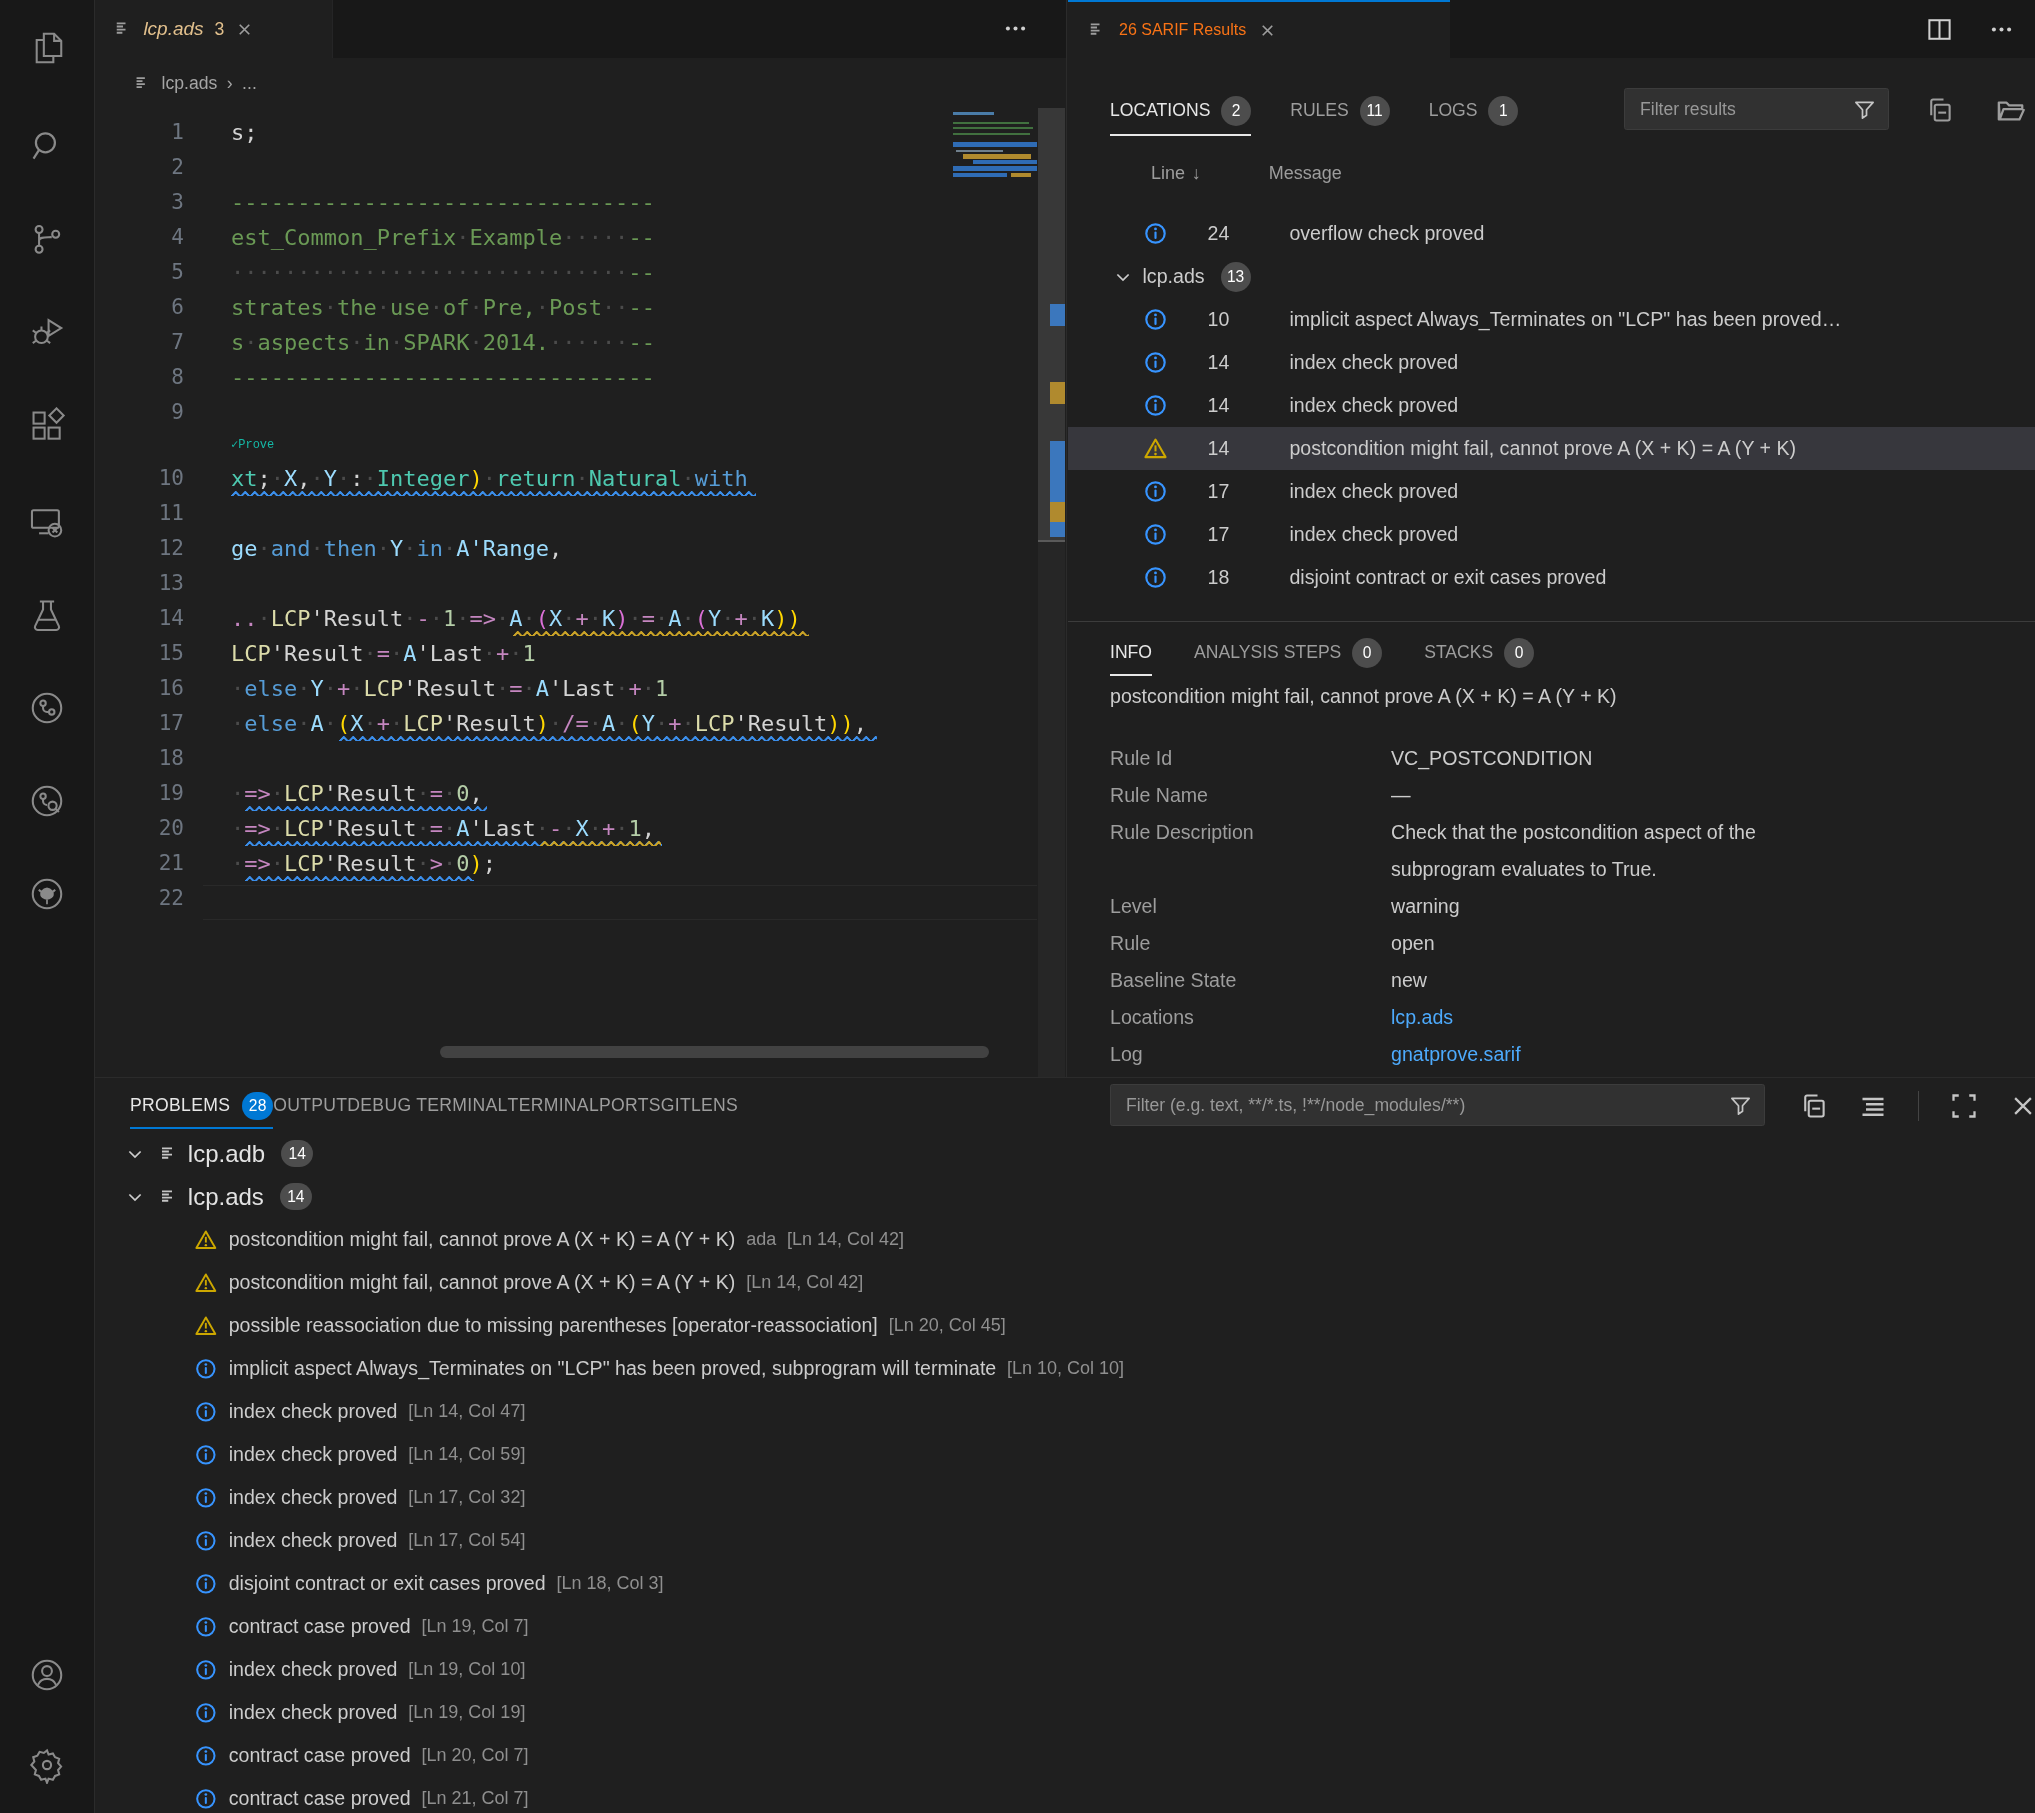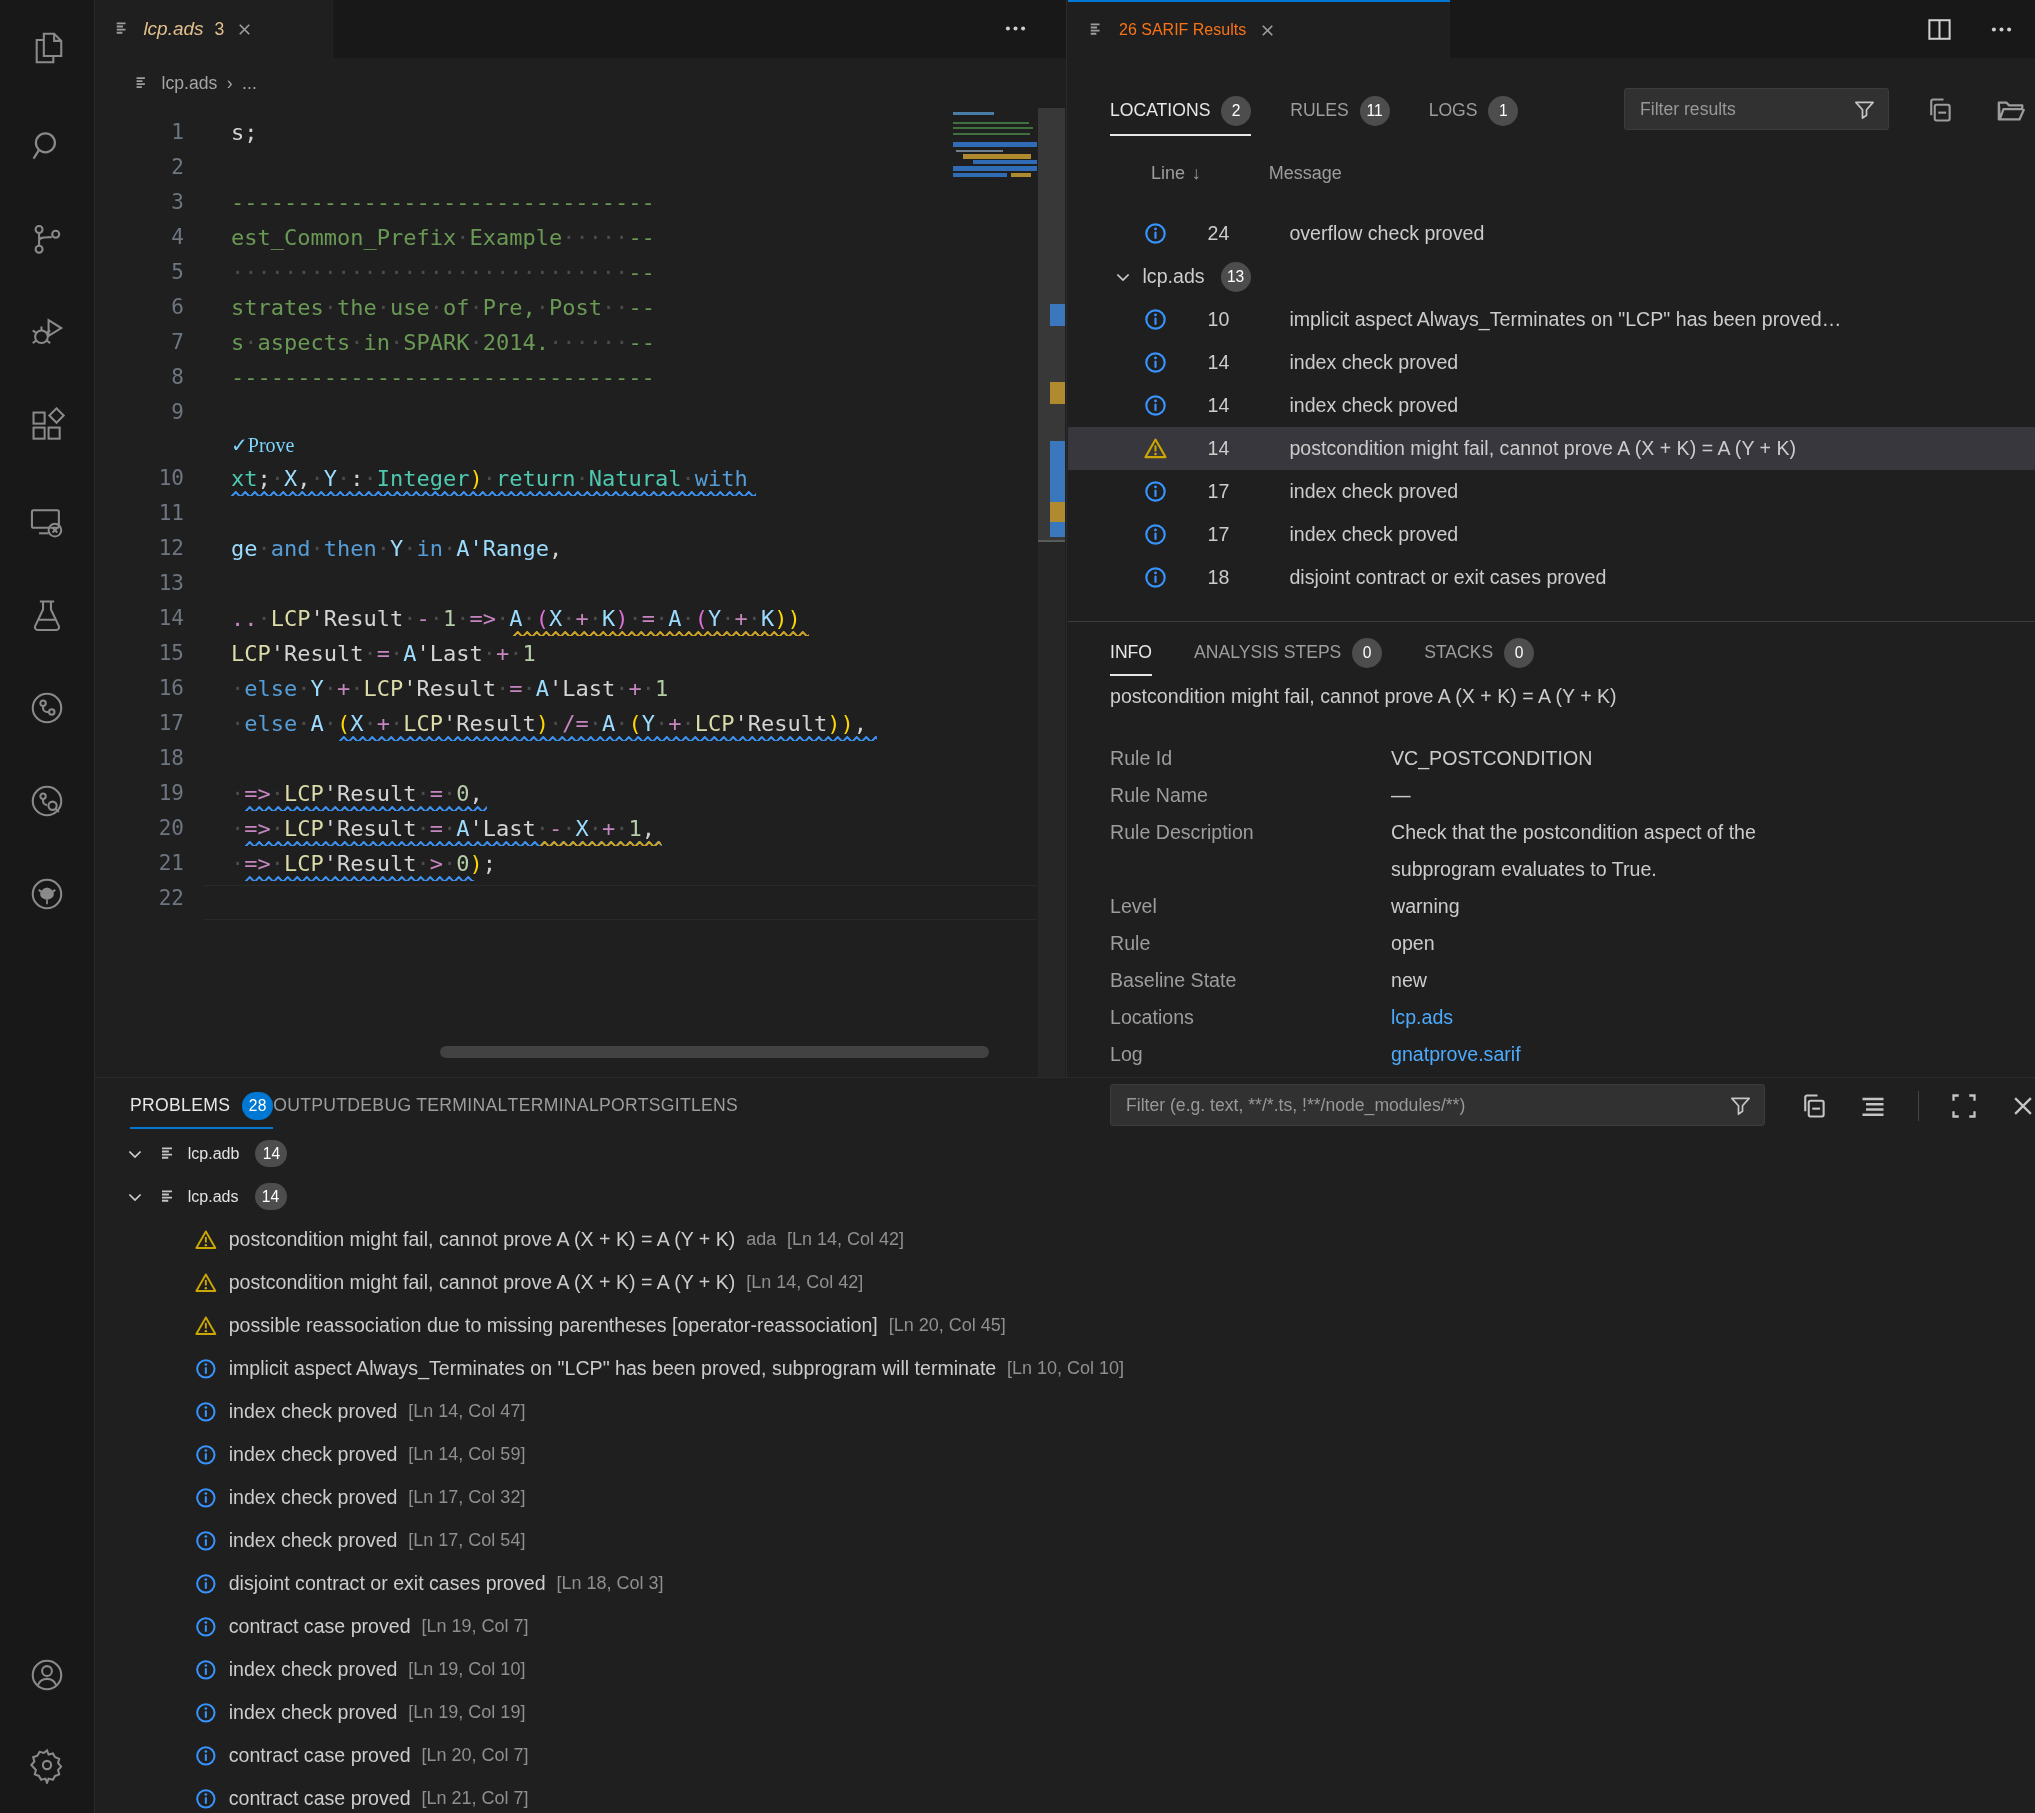--- a/index.html
+++ b/index.html
@@ -20,21 +20,21 @@
   .icon-g{color:#9d9d9d;}
   #ed-actions{position:absolute;left:907px;top:15px;color:#cfcfcf;}
   
   #breadcrumb{left:133px;top:66px;height:35px;display:flex;align-items:center;gap:9.5px;color:#a5a5a5;font-size:17.6px;}
   
   #gutter{left:95px;top:115px;width:89px;}
   #code-col{left:231px;top:115px;width:717px;font-family:"DejaVu Sans Mono",monospace;font-size:22px;}
   .gut-line{height:35px;line-height:35px;text-align:right;color:#6e7681;font-family:"DejaVu Sans Mono",monospace;font-size:21px;}
   .gut-spacer{height:31px;}
   .code-line{position:relative;height:35px;line-height:35px;white-space:pre;}
-  .codelens{height:31px;line-height:31px;font-size:20px;color:#7dd3fc;font-family:Liberation Serif, serif;}
+  .codelens{height:31px;line-height:31px;font-size:12px;color:#14b8a6;font-family:Liberation Mono, monospace;}
   .tk-c{color:#6a9955}.tk-k{color:#569cd6}.tk-t{color:#4ec9b0}.tk-v{color:#9cdcfe}.tk-f{color:#dcdcaa}
   .tk-n{color:#b5cea8}.tk-o{color:#c586c0}.tk-p1{color:#ffd700}.tk-p2{color:#da70d6}.tk-w{color:#d4d4d4}.tk-d{color:#4b4b4b}
   .squig{position:absolute;top:30px;height:5.4px;}
   .squig::before{content:"";position:absolute;inset:0;background:conic-gradient(from 135deg at 50% 0,var(--c) 0 90deg,transparent 90deg) 0 0/9.5px 5.4px repeat-x;}
   .squig::after{content:"";position:absolute;left:0;right:0;top:2.7px;height:5.4px;background:conic-gradient(from 135deg at 50% 0,#1f1f1f 0 90deg,transparent 90deg) 0 0/9.5px 5.4px repeat-x;}
   .squig.b{--c:#3b8eea;} .squig.g{--c:#c9a227;}
   #curline{left:203px;top:885px;width:834px;height:35px;border-top:1.4px solid #292929;border-bottom:1.4px solid #292929;}
   
   #minimap{left:953px;top:111px;width:84px;height:203px;}
   .mm{position:absolute;}
@@ -87,21 +87,21 @@
   .p-tab.active{color:#e7e7e7;}
   .p-tab.active::after{content:"";position:absolute;left:0;right:0;bottom:2.7px;height:2.7px;background:#0078d4;}
   .p-badge{min-width:31px;height:28px;border-radius:14px;background:#0078d4;color:#fff;font-size:15.6px;display:flex;align-items:center;justify-content:center;padding:0 5.4px;}
   #p-filter{left:1015px;top:5.4px;width:655px;height:42px;}
   #p-actions{position:absolute;left:1705px;top:12px;display:flex;align-items:center;gap:31px;color:#c5c5c5;}
   .p-sep{width:1.4px;height:30px;background:#444;}
   #p-rows{position:absolute;left:0;top:53px;width:1941px;}
   .prow{height:43px;display:flex;align-items:center;white-space:nowrap;}
   .prow .chev{margin-left:30px;color:#cccccc;flex:none;}
   .prow .ficon{margin-left:12px;color:#c5c5c5;flex:none;}
-  .prow .fname{margin-left:10.8px;font-size:16px;color:#e3e3e3;}
+  .prow .fname{margin-left:10.8px;font-size:24px;color:#e3e3e3;}
   .prow .pill{margin-left:16px;}
   .pill{min-width:32px;height:27px;border-radius:13.5px;background:#4d4d4d;color:#fff;font-size:15.6px;display:flex;align-items:center;justify-content:center;padding:0 5.4px;}
   .prow .mic{margin-left:100px;width:21.7px;height:21.7px;flex:none;}
   .prow .mtext{margin-left:12px;font-size:19.6px;color:#cccccc;}
   .prow .msrc{margin-left:10.8px;font-size:18px;color:#8f8f8f;}
   .prow .mloc{margin-left:10.8px;font-size:18px;color:#8f8f8f;}
 </style>
 </head>
 <body>
 

